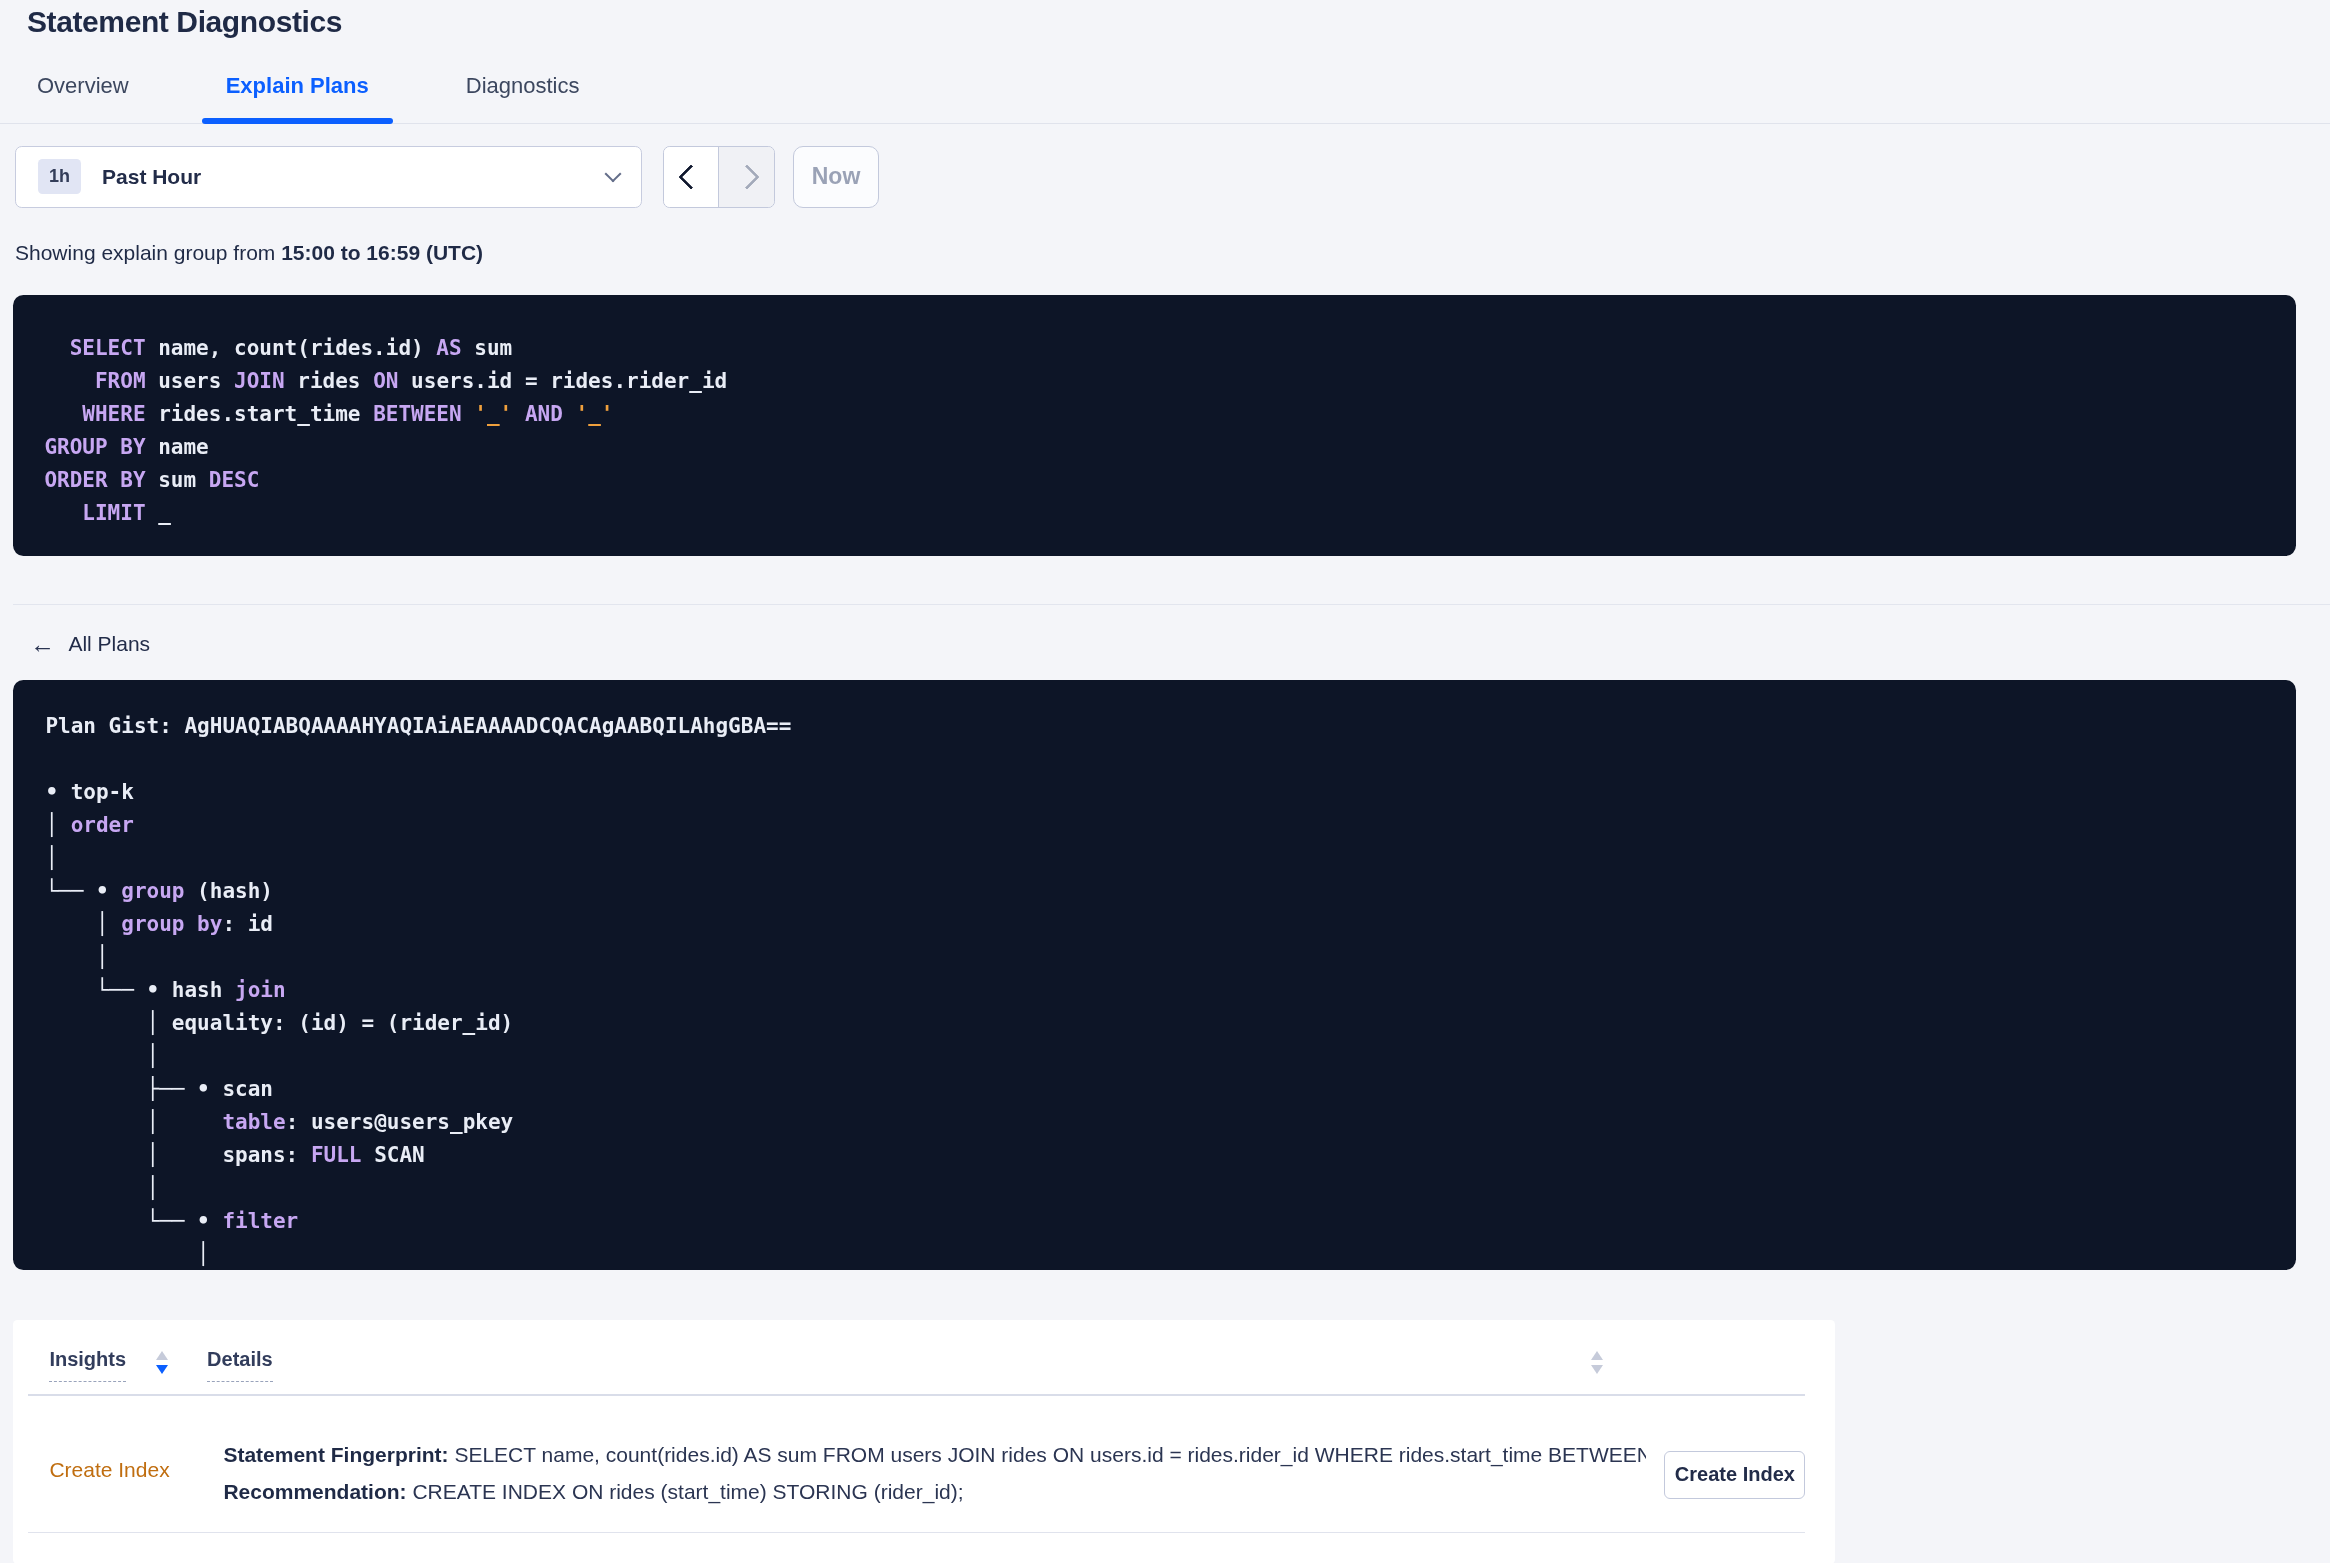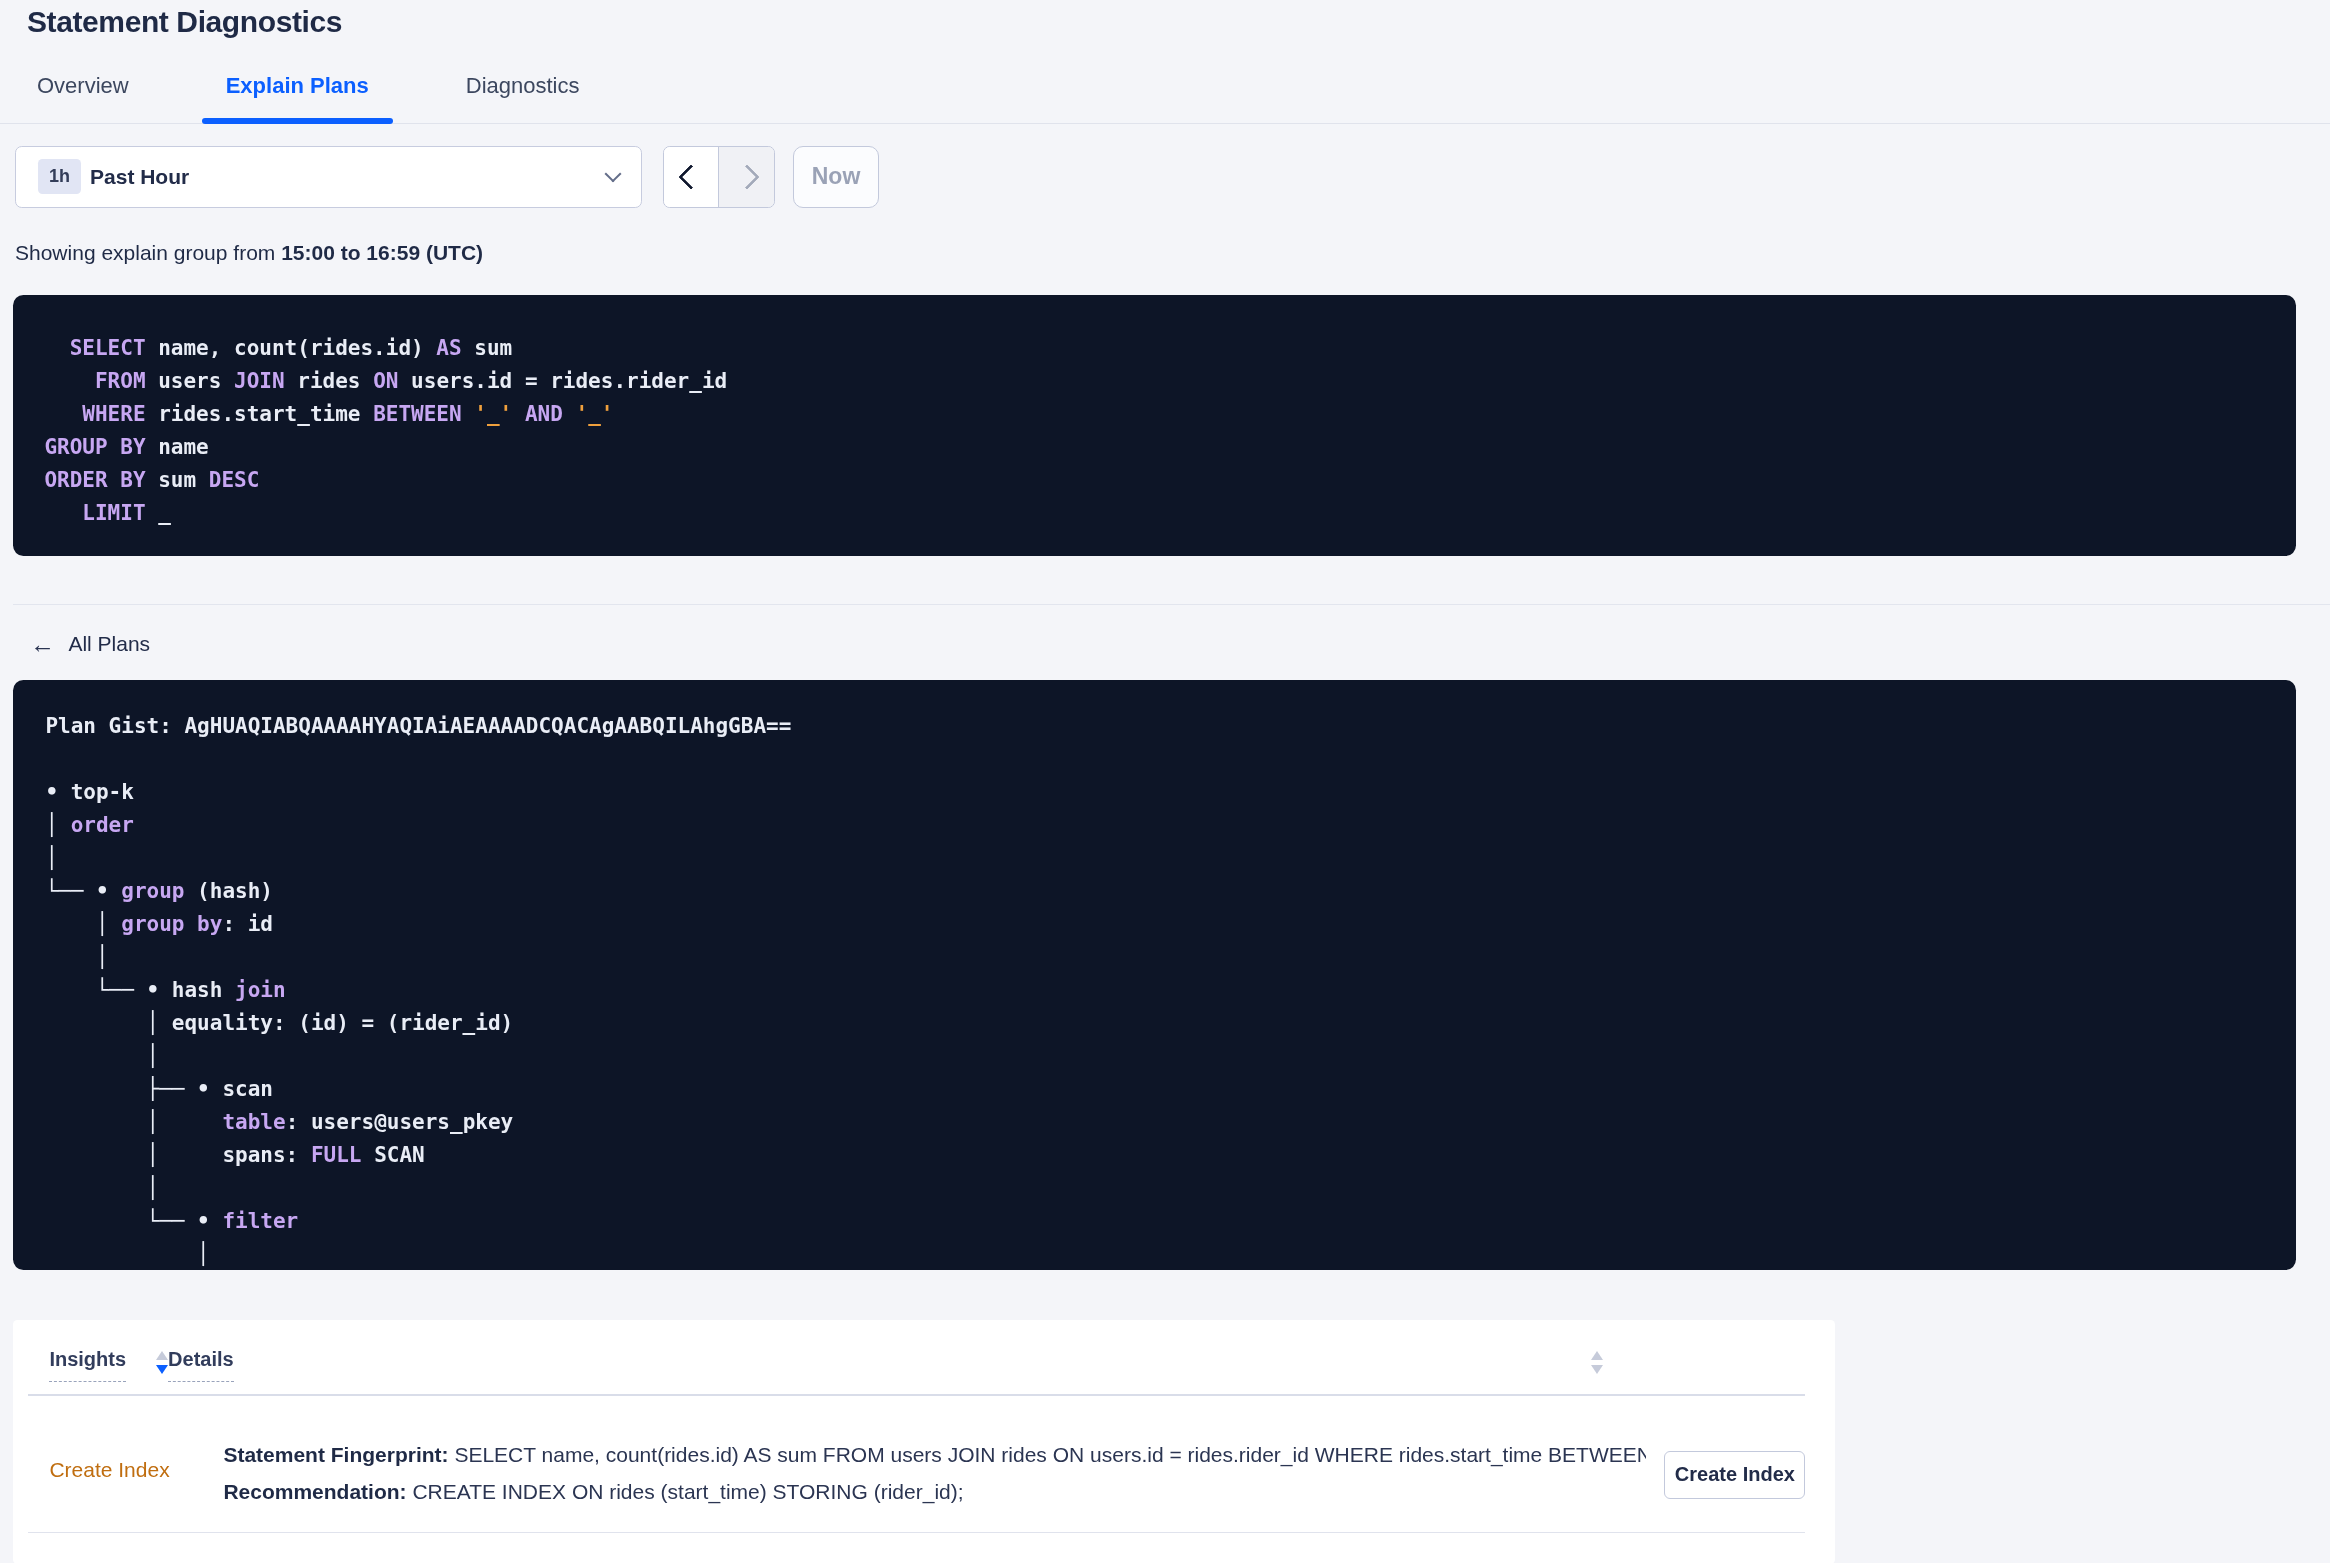--- a/index.html
+++ b/index.html
@@ -17,21 +17,21 @@
   
   .page-title{margin:4.5px 0 0 27px;font-size:30px;font-weight:700;color:var(--dark_text);letter-spacing:-0.4px}
   .tabs{margin-top:34px;display:flex;padding-left:37px;border-bottom:1.5px solid #e0e3ec}
   .tab{font-size:22px;font-weight:500;color:#3c475f;padding-bottom:24px;margin-right:97px;position:relative;cursor:pointer;white-space:nowrap}
   .tab.active{color:var(--accent_blue);font-weight:600}
   .tab.active::after{content:'';position:absolute;left:-24px;right:-24px;bottom:-1.5px;height:6px;border-radius:3.7px;background:var(--accent_blue)}
   
   .controls{display:flex;align-items:center;margin:22px 0 0 15px}
   .time-dropdown{width:627px;height:62px;display:flex;align-items:center;padding:0 22px;
     border:1.5px solid #c7ccdf;border-radius:6.7px;background:#fff;cursor:pointer}
-  .interval-badge{background:#e1e5f4;border-radius:4.5px;padding:6.7px 11px;font-size:18px;font-weight:700;color:#333d59;margin-right:9px}
+  .interval-badge{background:#e1e5f4;border-radius:4.5px;padding:6.7px 11px;font-size:18px;font-weight:700;color:#333d59;margin-right:21px}
   .dd-label{font-size:21px;font-weight:600;color:#222c49}
   .chev{display:inline-block;width:12px;height:12px;border-right:2.2px solid #636d89;border-bottom:2.2px solid #636d89}
   .chev.down{transform:rotate(45deg) translate(-2.2px,-2.2px)}
   .nav-group{display:flex;margin-left:21px;height:62px;border:1.5px solid #c3c9dc;border-radius:6.7px;overflow:hidden}
   .nav-btn{width:55px;display:flex;align-items:center;justify-content:center;cursor:pointer}
   .nav-btn.prev{background:#fff;border-right:1.5px solid #c3c9dc}
   .nav-btn.next{background:#f0f1f5}
   .chev-big{width:18px;height:18px;border-right:3.7px solid #10182e;border-bottom:3.7px solid #10182e;border-radius:1.5px}
   .chev-big.left{transform:rotate(135deg)}
   .chev-big.right{transform:rotate(-45deg);border-color:#a3aaba}
@@ -51,21 +51,21 @@
   .code .tk-lit{color:var(--code_literal)}
   
   .section-divider{height:1.5px;background:#e2e5ee;margin:48px 0 0 13.4px}
   .back-link{display:flex;align-items:center;gap:13.4px;margin:27px 0 0 30px;font-size:21px;font-weight:500;
     color:#222c49;width:max-content;cursor:pointer}
   .back-arrow{font-size:25px;line-height:21px;color:#2a3452}
   
   .card{margin:50px 0 0 13.4px;width:1822px;background:#fff;border-radius:4.5px;padding-bottom:31px}
   .card-header{display:flex;align-items:flex-start;padding:28px 30px 0 36px}
   .th{font-size:20px;font-weight:700;color:#323d5c;border-bottom:1.5px dashed #99a3bb;padding-bottom:10.4px;white-space:nowrap;cursor:pointer}
-  .th-details{}
+  .th-details{margin-left:39px}
   .sort-icon{display:inline-flex;flex-direction:column;align-items:center;gap:5.2px;margin-top:3px;cursor:pointer}
   .sort-icon.first{margin-left:30px}
   .sort-icon.second{margin-left:auto;margin-right:202px}
   .tri-up{width:0;height:0;border-left:6.7px solid transparent;border-right:6.7px solid transparent;border-bottom:9px solid #c6cbda}
   .tri-down{width:0;height:0;border-left:6.7px solid transparent;border-right:6.7px solid transparent;border-top:9px solid #c6cbda}
   .tri-down.active{border-top-color:var(--accent_blue)}
   .header-divider{height:1.5px;background:#d9dde9;margin:12px 30px 0 15px}
   .insight-row{display:flex;align-items:flex-start;padding:40px 30px 0 36px}
   .insight-link{width:174px;flex:none;font-size:21px;color:var(--insight_link);margin-top:22px;cursor:pointer}
   .details-cell{flex:1;min-width:0;font-size:21px;line-height:37px;color:#2b3552;white-space:nowrap;overflow:hidden;margin-right:18px}

